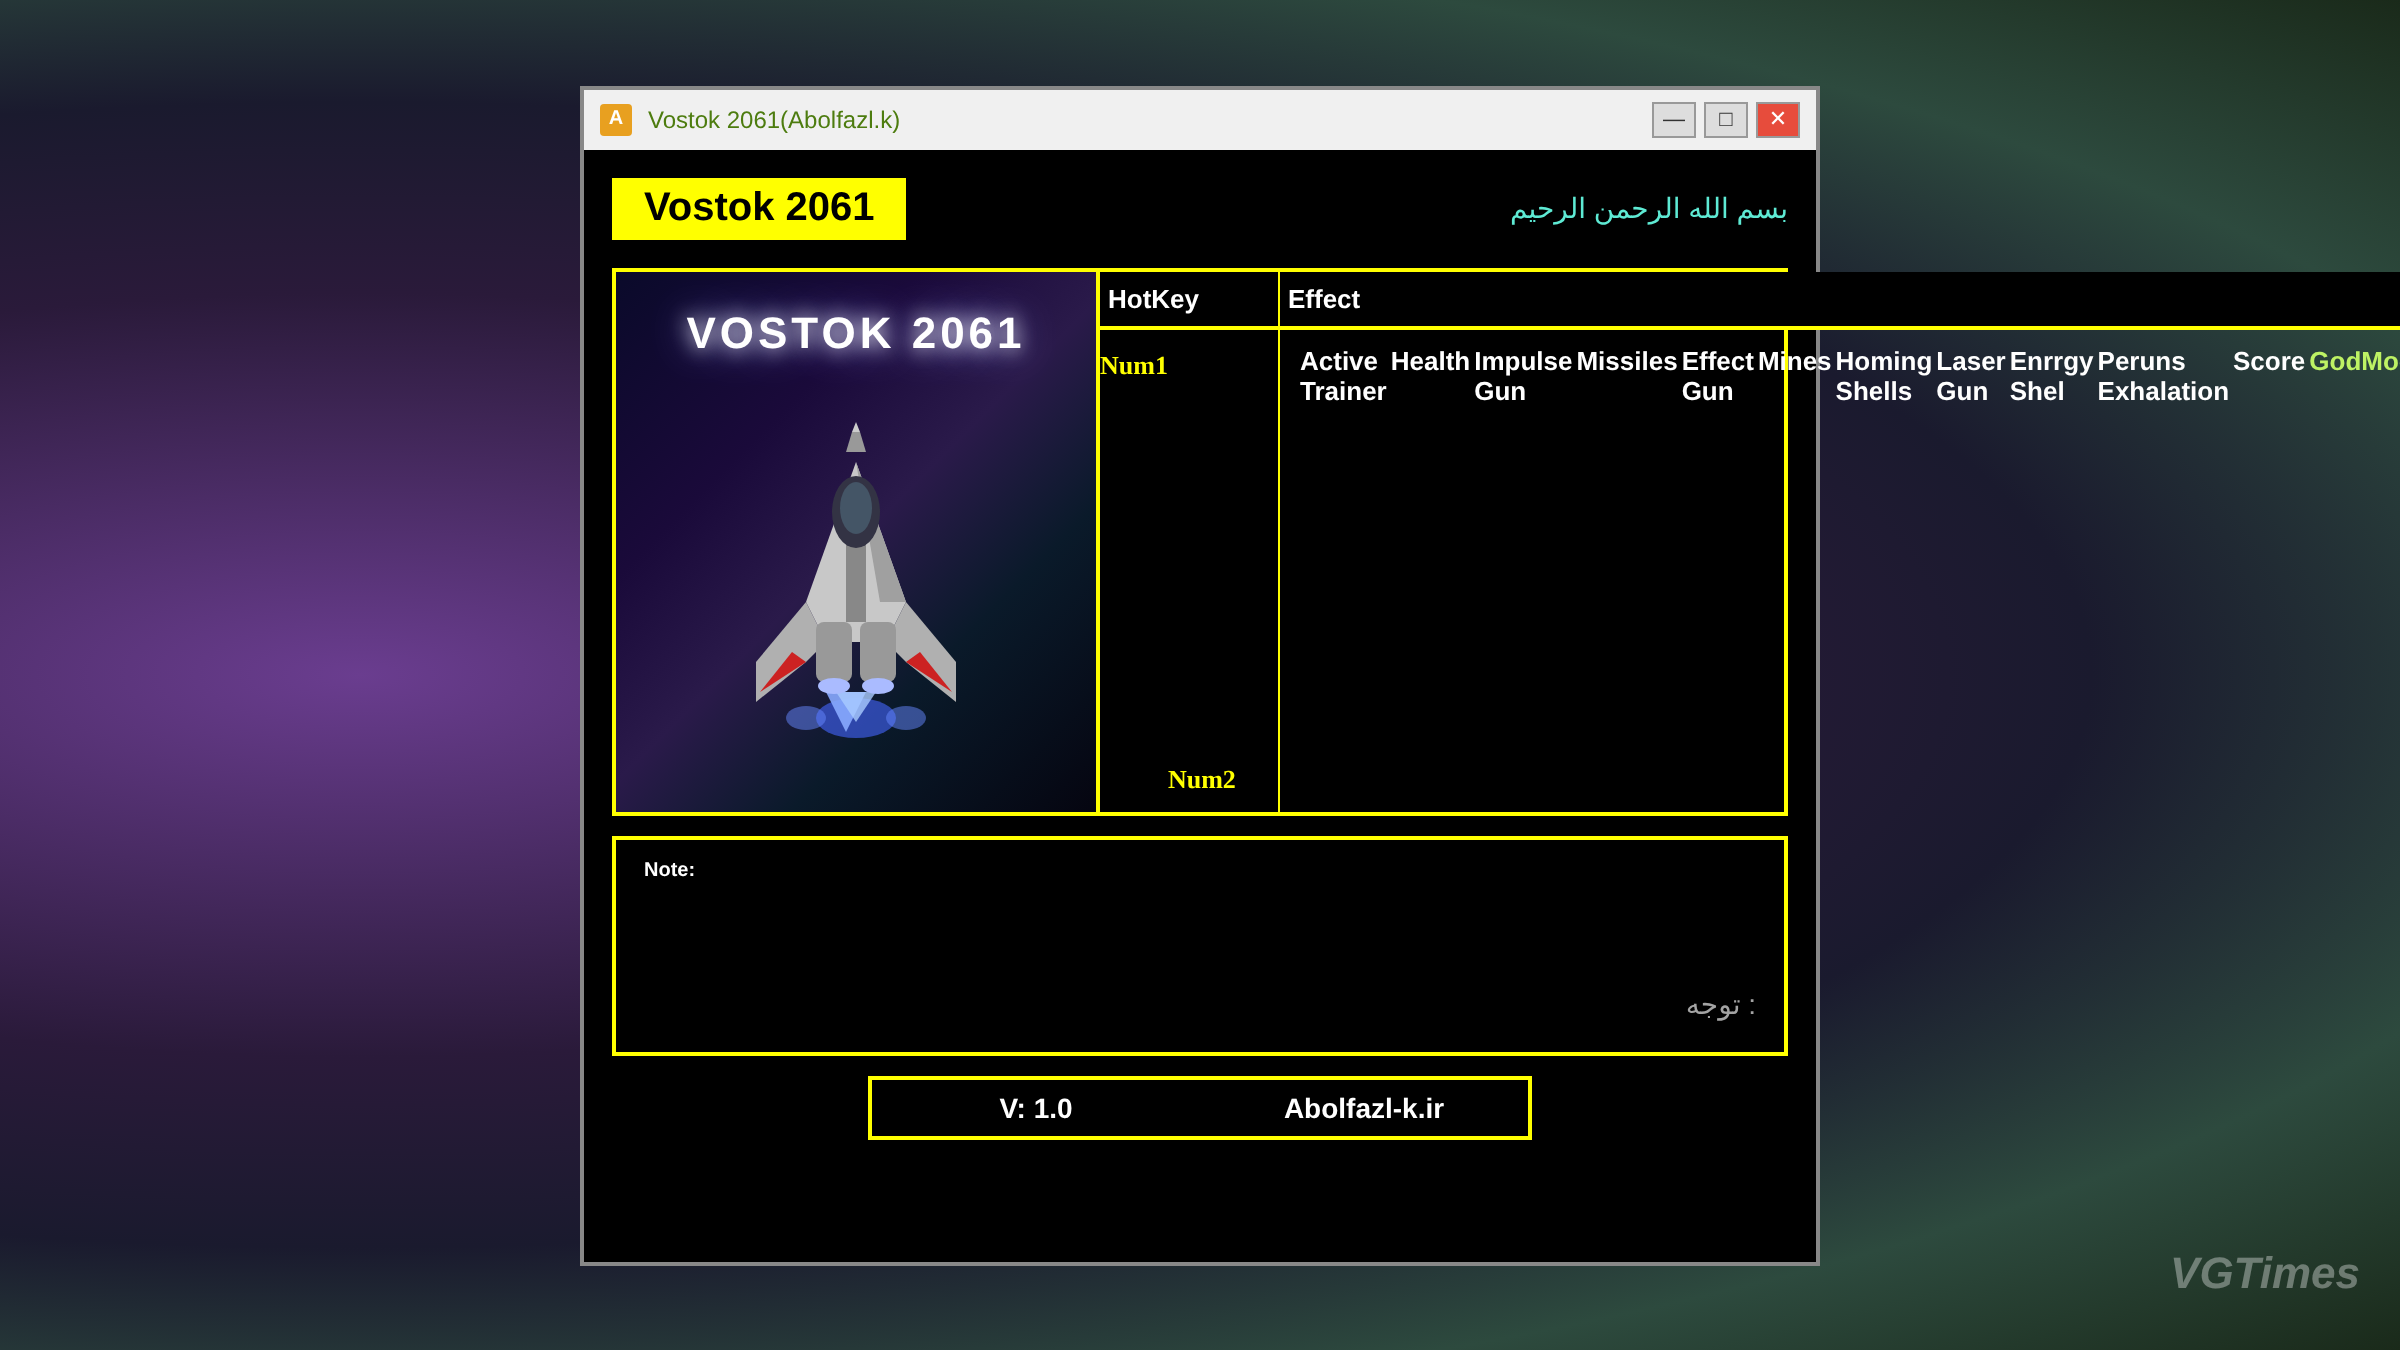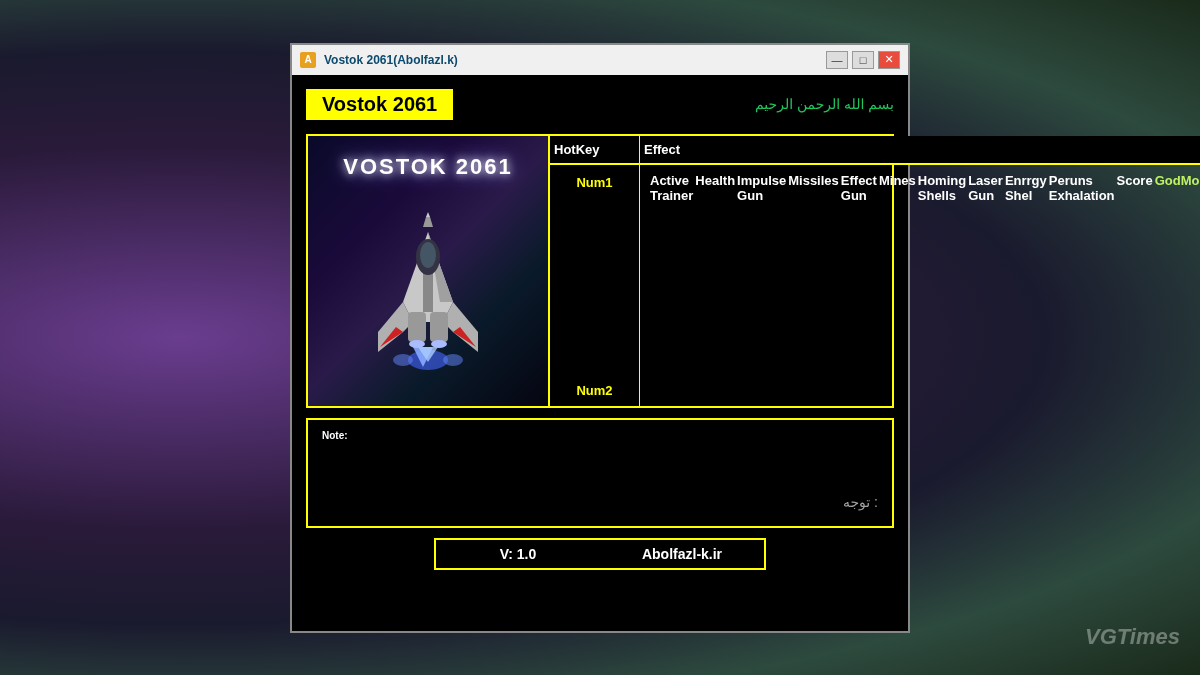--- a/index.html
+++ b/index.html
@@ -38,22 +38,21 @@
       align-items: center;
       justify-content: center;
       font-size: 10px;
       font-weight: bold;
       color: white;
       flex-shrink: 0;
     }
     .titlebar-text {
       flex: 1;
       font-size: 12px;
-      color: #0c4a6e;
-      font-weight: bold;
+      color: #4d7c0f;
     }
     .titlebar-controls {
       display: flex;
       gap: 4px;
     }
     .titlebar-btn {
       width: 22px;
       height: 18px;
       background: #ddd;
       border: 1px solid #999;
@@ -80,21 +79,21 @@
       margin-bottom: 4px;
     }
     .game-title {
       background: #ffff00;
       color: #000;
       font-size: 20px;
       font-weight: bold;
       padding: 4px 16px;
     }
     .arabic-text {
-      color: #22c55e;
+      color: #5eead4;
       font-size: 14px;
       direction: rtl;
     }
     .middle-section {
       display: flex;
       gap: 0;
       border: 2px solid #ffff00;
     }
     .game-image {
       width: 240px;
@@ -145,21 +144,21 @@
     .hotkey-col-header.hk { width: 90px; border-right: 1px solid #ffff00; }
     .hotkey-col-header.ef { flex: 1; }
     .hotkey-body {
       display: flex;
       flex: 1;
     }
     .hotkey-keys {
       width: 90px;
       border-right: 1px solid #ffff00;
       display: flex;
-      flex-direction: column;
+      font-family: Liberation Serif, serif;
     }
     .hotkey-key {
       padding: 6px 0;
       text-align: center;
       color: #ffff00;
       font-size: 13px;
       font-weight: bold;
     }
     .hotkey-key.num1 { padding-top: 10px; }
     .hotkey-key.num2 { margin-top: auto; padding-bottom: 8px; }

